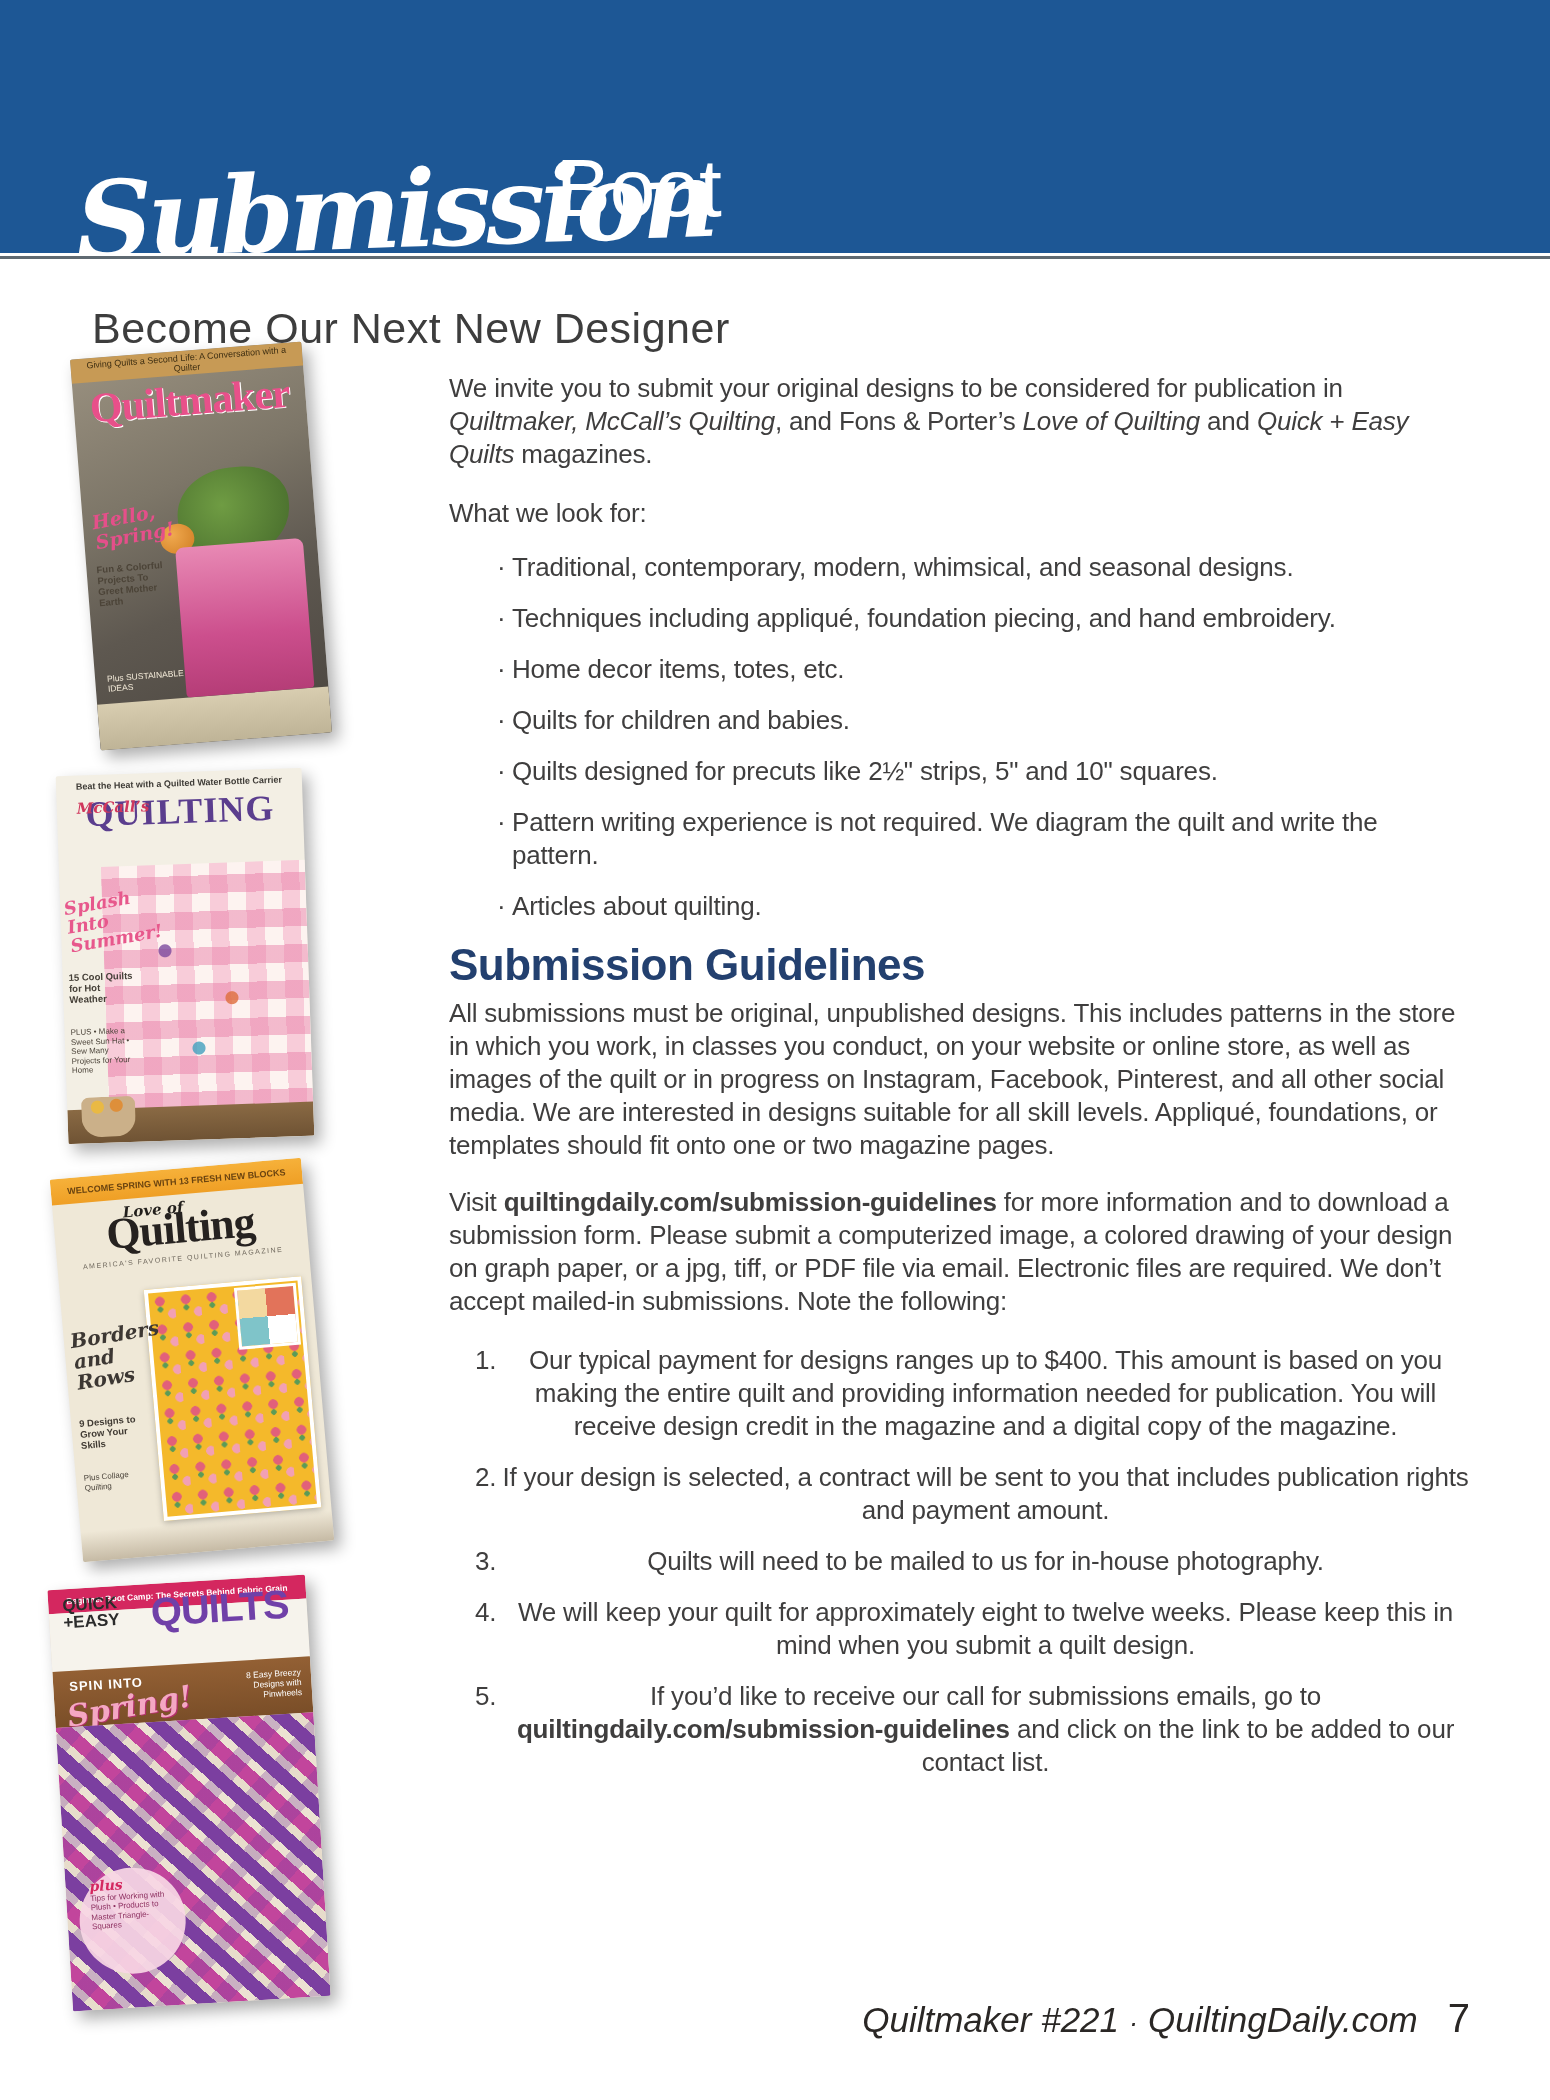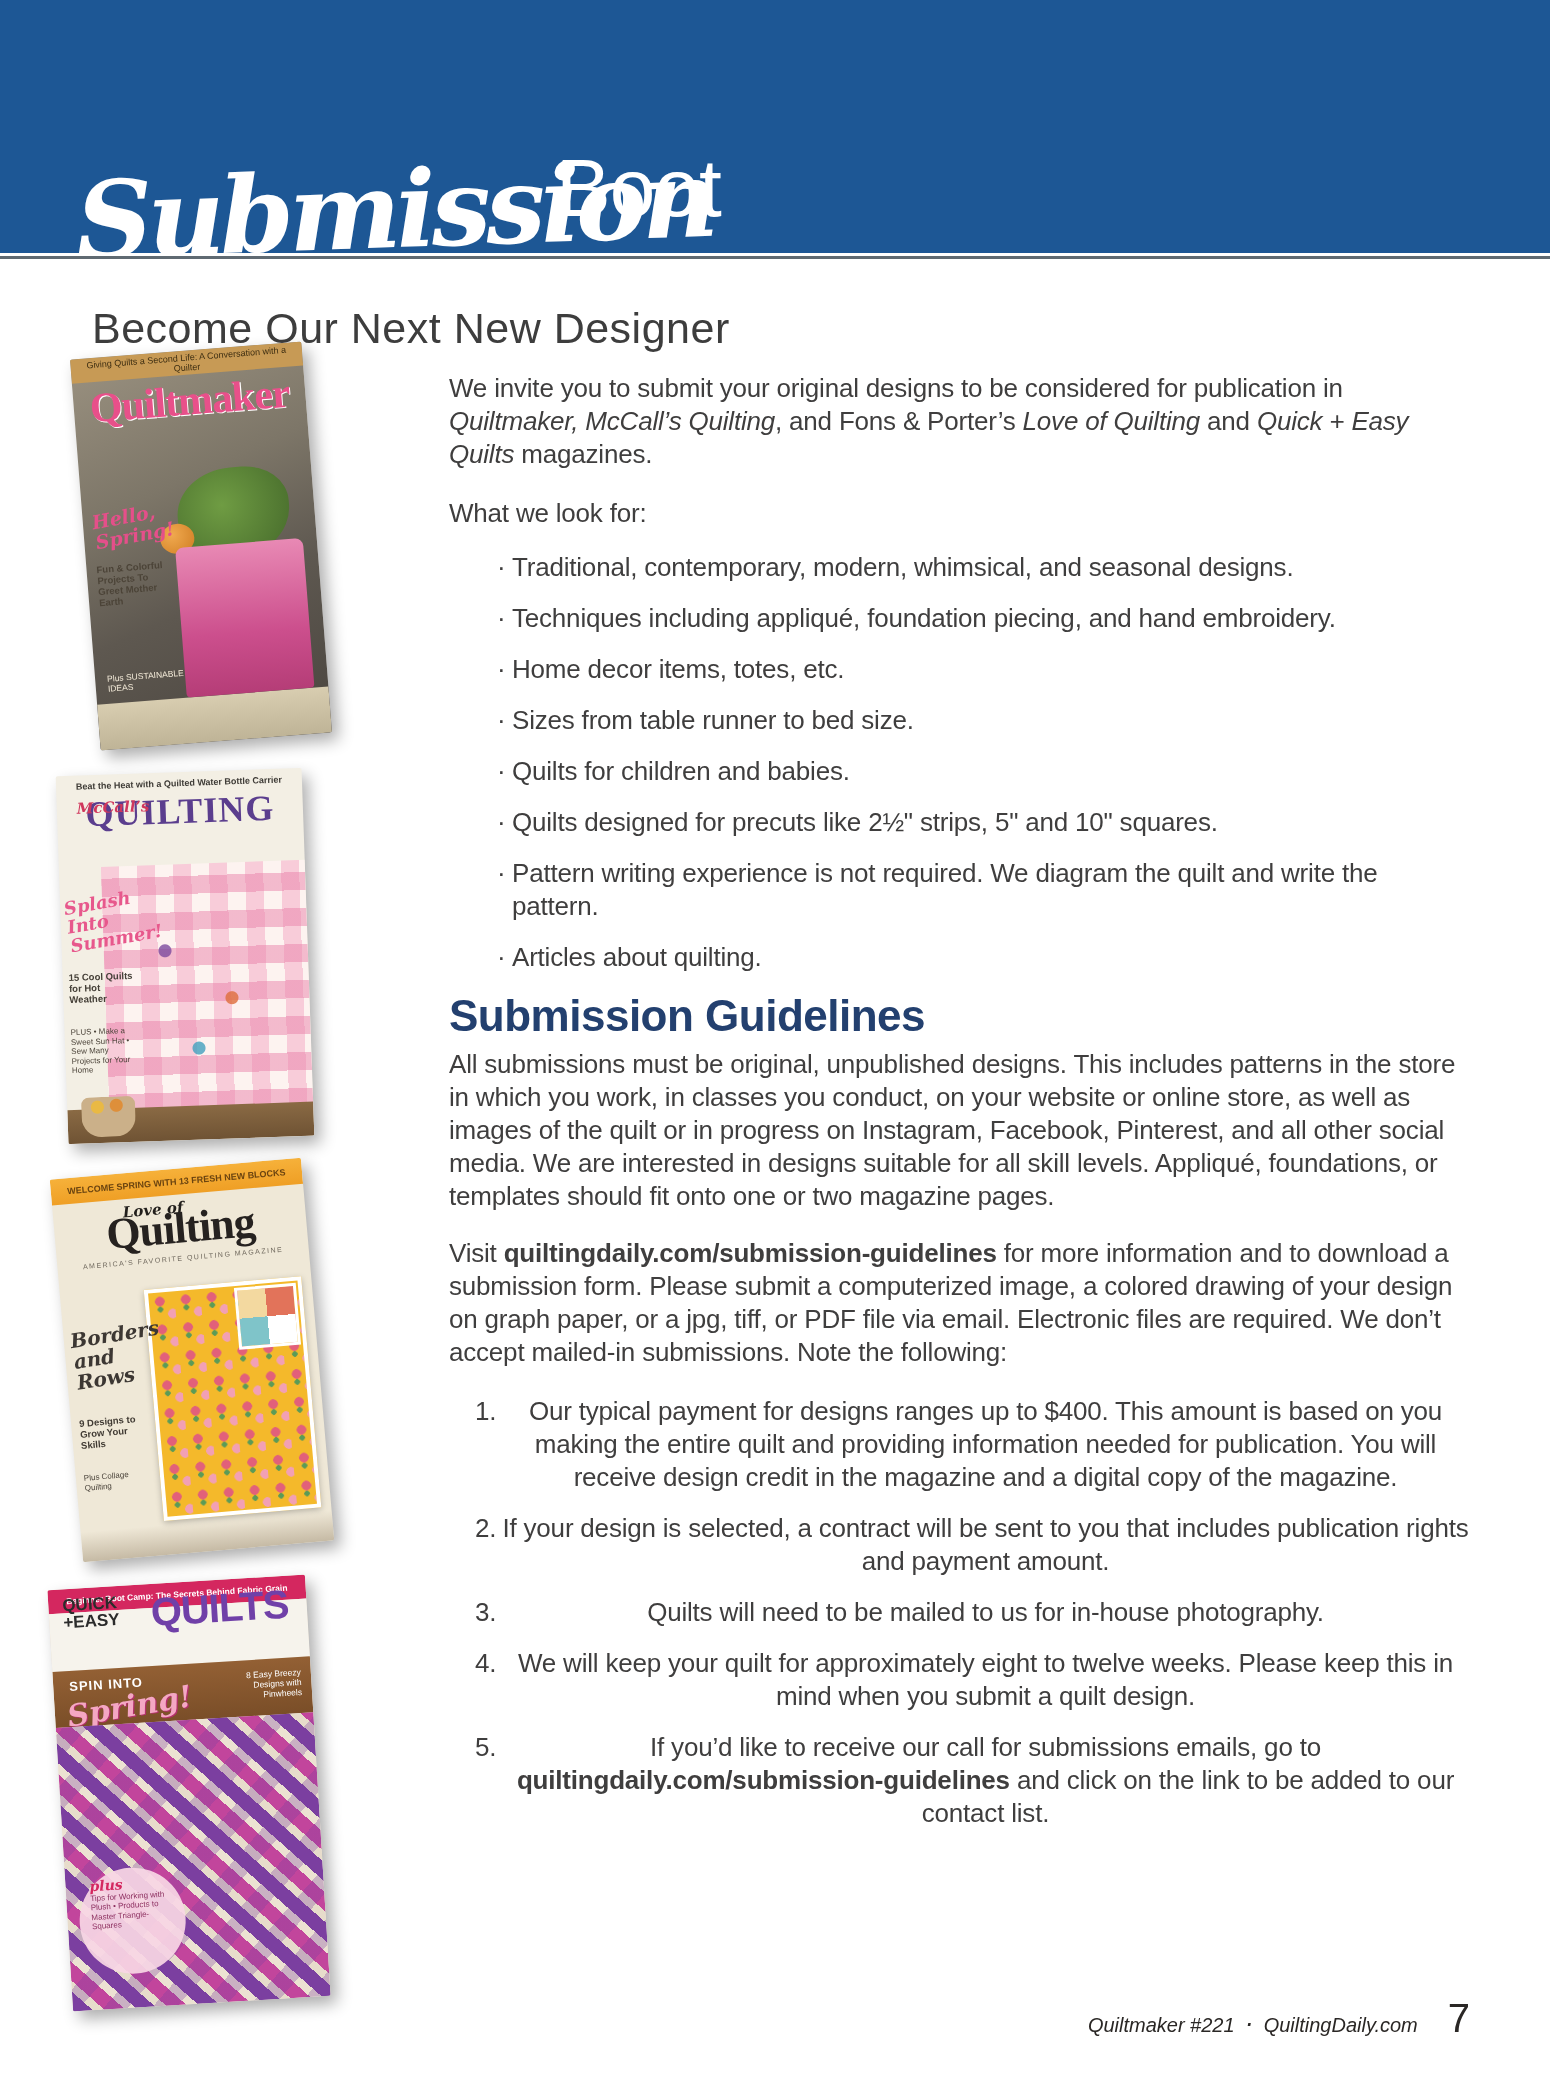--- a/index.html
+++ b/index.html
@@ -41,21 +41,21 @@
   .p1{margin-bottom:24px !important;}
   .p2{margin-bottom:26px !important;}
   .numbered{list-style:none;margin:0;padding:0 0 0 26px;}
   .numbered li{display:flex;margin-bottom:18px;}
   .numbered .num{flex:0 0 27px;}
   .numbered .txt{flex:1;text-align:center;}
   .seg-b{font-weight:700;}
   .seg-i{font-style:italic;}
   
   .footer{position:absolute;top:1996px;right:80px;display:flex;align-items:baseline;color:#2a2725;}
-  .footer .it{font-style:italic;font-size:20px;}
+  .footer .it{font-style:italic;font-size:35px;}
   .footer .sep{font-style:italic;font-size:27px;margin:0 10px;}
   .footer .pagenum{font-size:40px;margin-left:30px;}
   
   .cover{position:absolute;box-shadow:6px 8px 16px rgba(0,0,0,.32);border-radius:2px;overflow:hidden;}
   .cov-abs{position:absolute;}
   .script{font-family:"DejaVu Serif",serif;font-style:italic;font-weight:700;}
   
   .cover1{left:85px;top:350px;width:232px;height:392px;transform:rotate(-4.5deg);
     background:linear-gradient(160deg,#9a9180 0%,#7d7668 35%,#5e5850 62%,#4a453f 100%);}
   .c1-banner{top:0;left:0;right:0;height:24px;background:#c79a55;color:#3f2f12;font-size:9px;
@@ -203,21 +203,20 @@
   </div>
 
   <div class="content">
     <p><span>We invite you to submit your original designs to be considered for publication in </span><span class="seg-i">Quiltmaker, McCall’s Quilting</span><span>, and Fons &amp; Porter’s </span><span class="seg-i">Love of Quilting</span><span> and </span><span class="seg-i">Quick + Easy Quilts</span><span> magazines.</span></p>
     <p class="look-for">What we look for:</p>
 
     <ul class="bullets">
       <li>Traditional, contemporary, modern, whimsical, and seasonal designs.</li>
       <li>Techniques including appliqué, foundation piecing, and hand embroidery.</li>
       <li>Home decor items, totes, etc.</li>
-      <li>Sizes from table runner to bed size.</li>
       <li>Quilts for children and babies.</li>
       <li>Quilts designed for precuts like 2½" strips, 5" and 10" squares.</li>
       <li>Pattern writing experience is not required. We diagram the quilt and write the pattern.</li>
       <li>Articles about quilting.</li>
     </ul>
 
     <div class="guidelines-heading">Submission Guidelines</div>
     <p class="p1">All submissions must be original, unpublished designs. This includes patterns in the store in which you work, in classes you conduct, on your website or online store, as well as images of the quilt or in progress on Instagram, Facebook, Pinterest, and all other social media. We are interested in designs suitable for all skill levels. Appliqué, foundations, or templates should fit onto one or two magazine pages.</p>
     <p class="p2"><span>Visit </span><span class="seg-b">quiltingdaily.com/submission-guidelines</span><span> for more information and to download a submission form. Please submit a computerized image, a colored drawing of your design on graph paper, or a jpg, tiff, or PDF file via email. Electronic files are required. We don’t accept mailed-in submissions. Note the following:</span></p>
 

